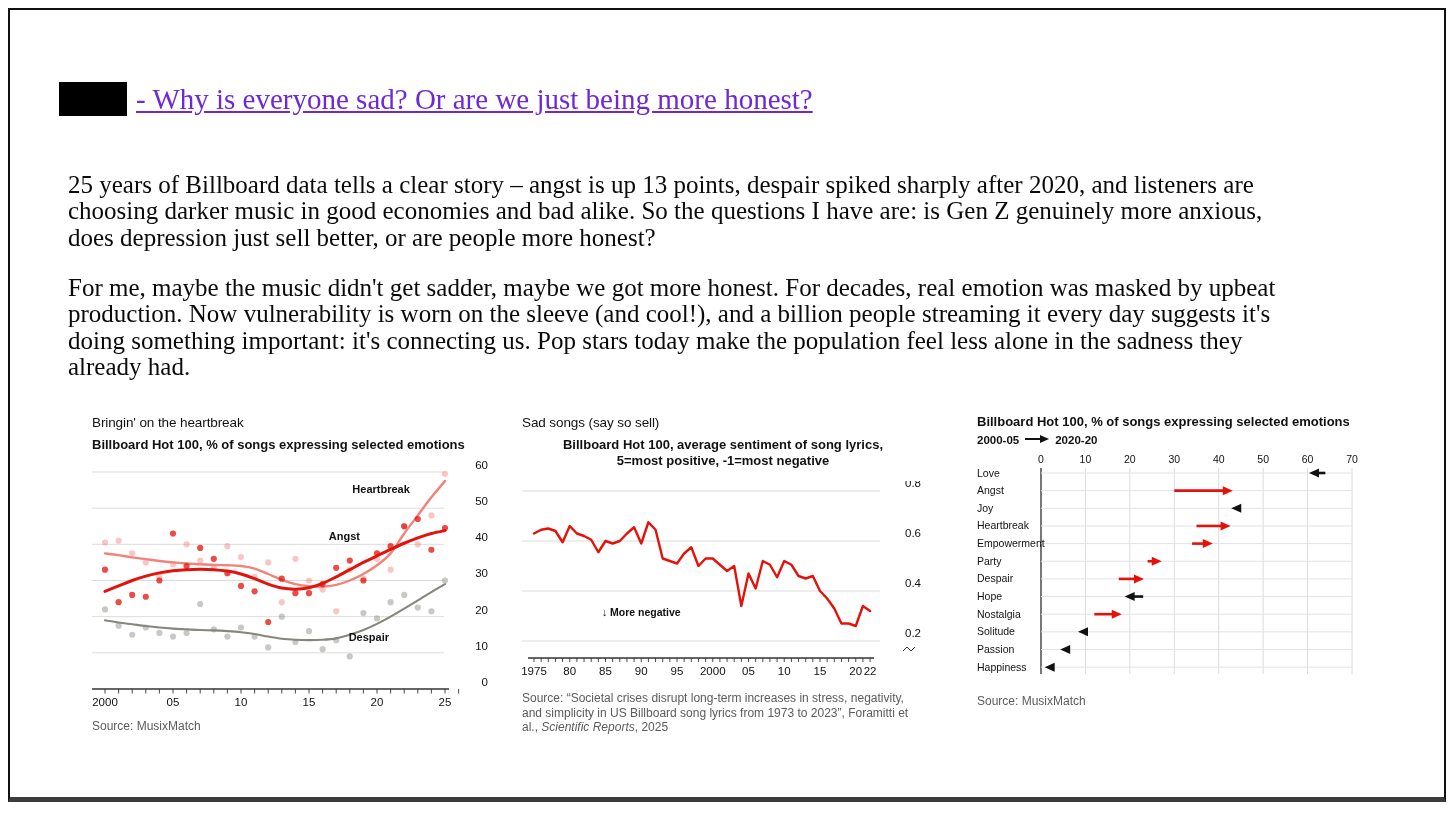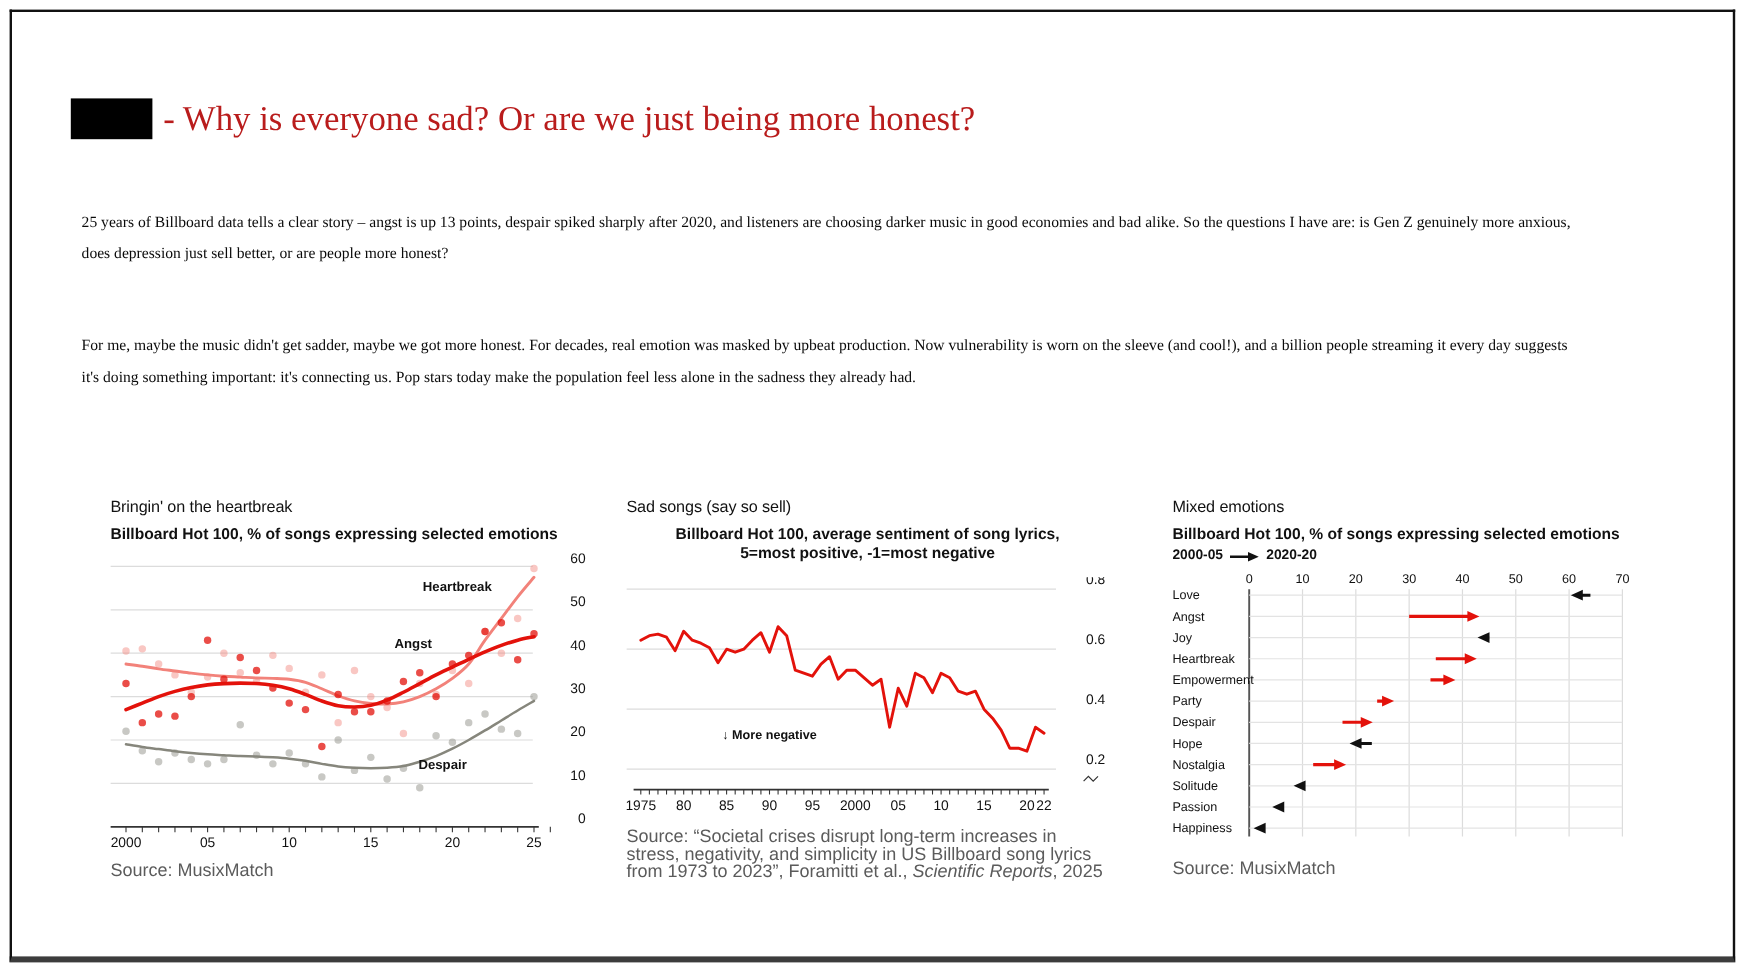--- a/index.html
+++ b/index.html
@@ -1,36 +1,36 @@
 <!DOCTYPE html>
 <html><head>
 <meta charset="utf-8">
 <style>
   html,body{margin:0;padding:0;background:#fbfbfb;}
   .canvas{position:relative;width:1456px;height:817px;background:#fff;overflow:hidden;font-family:"Liberation Sans",sans-serif;}
   .page-frame{position:absolute;left:8px;top:8px;width:1438px;height:794px;background:#fff;
     border:2px solid #111;border-bottom:5px solid #3c3c3c;box-sizing:border-box;}
   h1.doc-title{position:absolute;left:49px;top:72px;margin:0;font-family:"Liberation Serif",serif;
-    font-weight:400;font-size:29px;color:#b91c1c;display:flex;align-items:center;gap:9px;white-space:nowrap;}
+    font-weight:400;font-size:29px;color:#6d28d9;display:flex;align-items:center;gap:9px;white-space:nowrap;text-decoration:underline;}
   .redaction{width:68px;height:34px;background:#000;display:inline-block;flex:0 0 auto;}
   p.body-text{position:absolute;left:58px;margin:0;width:1244px;font-family:"Liberation Serif",serif;
-    font-size:13px;line-height:26.3px;color:#0a0a0a;}
+    font-size:25px;line-height:26.3px;color:#0a0a0a;}
   #para1{top:162px;}
   #para2{top:265px;}
   figure.chart{position:absolute;top:404px;margin:0;padding:0;color:#111;}
   #fig1{left:82px;width:398px;}
   #fig2{left:512px;width:402px;}
   #fig3{left:967px;width:392px;}
   .chart-title{font-size:13.5px;font-weight:400;letter-spacing:-0.1px;line-height:17px;margin:0 0 6px 0;}
   .chart-sub{font-size:13px;font-weight:700;line-height:15.5px;color:#111;}
   #fig1 .chart-sub{margin-bottom:8px;}
   #fig2 .chart-sub{margin-bottom:13px;text-align:center;}
   #fig3 .chart-sub{margin-bottom:4px;}
-  .legend-row{display:flex;align-items:flex-end;gap:6px;font-size:11.5px;font-weight:700;margin-bottom:7px;}
-  .chart-source{font-size:15px;color:#5b5b5b;line-height:14.5px;}
+  .legend-row{display:flex;align-items:flex-start;gap:6px;font-size:11.5px;font-weight:700;margin-bottom:7px;}
+  .chart-source{font-size:12px;color:#5b5b5b;line-height:14.5px;}
   #fig1 .chart-source{margin-top:6px;}
   #fig2 .chart-source{margin-top:5px;}
   #fig3 .chart-source{margin-top:3px;}
   svg text{font-family:"Liberation Sans",sans-serif;fill:#111;}
   svg{display:block;}
 </style>
 </head>
 <body>
 
 <div class="canvas">
@@ -259,21 +259,20 @@
           <text x="298" y="194" text-anchor="middle" font-size="11.5">15</text>
           <text x="333.75" y="194" text-anchor="middle" font-size="11.5">20</text>
           <text x="348.05" y="194" text-anchor="middle" font-size="11.5">22</text>
           <text x="79.925" y="135" font-size="10.5" font-weight="700" fill="#3d3d3d">↓ More negative</text>
           <polyline points="12,52.50000000000001 19.15,48.75000000000001 26.3,47.50000000000001 33.45,50.00000000000001 40.6,61.250000000000014 47.75,45 54.900000000000006,52.50000000000001 62.050000000000004,55.000000000000014 69.2,58.750000000000014 76.35000000000001,71.25 83.5,60.000000000000014 90.65,62.50000000000002 97.80000000000001,60.000000000000014 104.95,52.50000000000001 112.10000000000001,46.25000000000001 119.25,62.50000000000002 126.4,41.25 133.55,48.75000000000001 140.70000000000002,77.5 147.85,80 155,82.50000000000001 162.15,72.5 169.3,66.25000000000003 176.45000000000002,85.00000000000001 183.60000000000002,77.5 190.75,77.5 197.9,83.75000000000001 205.05,90.00000000000001 212.20000000000002,85.00000000000001 219.35000000000002,125 226.5,92.50000000000001 233.65,107.50000000000001 240.8,80 247.95000000000002,83.75000000000001 255.10000000000002,96.25000000000001 262.25,80 269.40000000000003,83.75000000000001 276.55,95 283.7,97.50000000000001 290.85,95 298,110 305.15000000000003,117.50000000000001 312.3,127.50000000000001 319.45,142.5 326.6,142.5 333.75,145 340.90000000000003,125 348.05,130" fill="none" stroke="#e3120b" stroke-width="2.4" stroke-linejoin="round" stroke-linecap="round"></polyline>
         </svg>
       <figcaption class="chart-source"><span>Source: “Societal crises disrupt long-term increases in stress, negativity, and simplicity in US Billboard song lyrics from 1973 to 2023”, Foramitti et al., </span><i>Scientific Reports</i><span>, 2025</span></figcaption>
     </figure>
 
     <figure class="chart" id="fig3">
-      <div class="chart-title">Mixed emotions</div>
       <div class="chart-sub">Billboard Hot 100, % of songs expressing selected emotions</div>
       <div class="legend-row">
         <span>2000-05</span>
         <svg width="24" height="10">
           <line x1="0" y1="5" x2="17" y2="5" stroke="#111" stroke-width="2"></line>
           <polygon points="24,5 15,1 15,9" fill="#111"></polygon>
         </svg>
         <span>2020-20</span>
       </div>
       <svg id="svg3" width="392" height="238">

